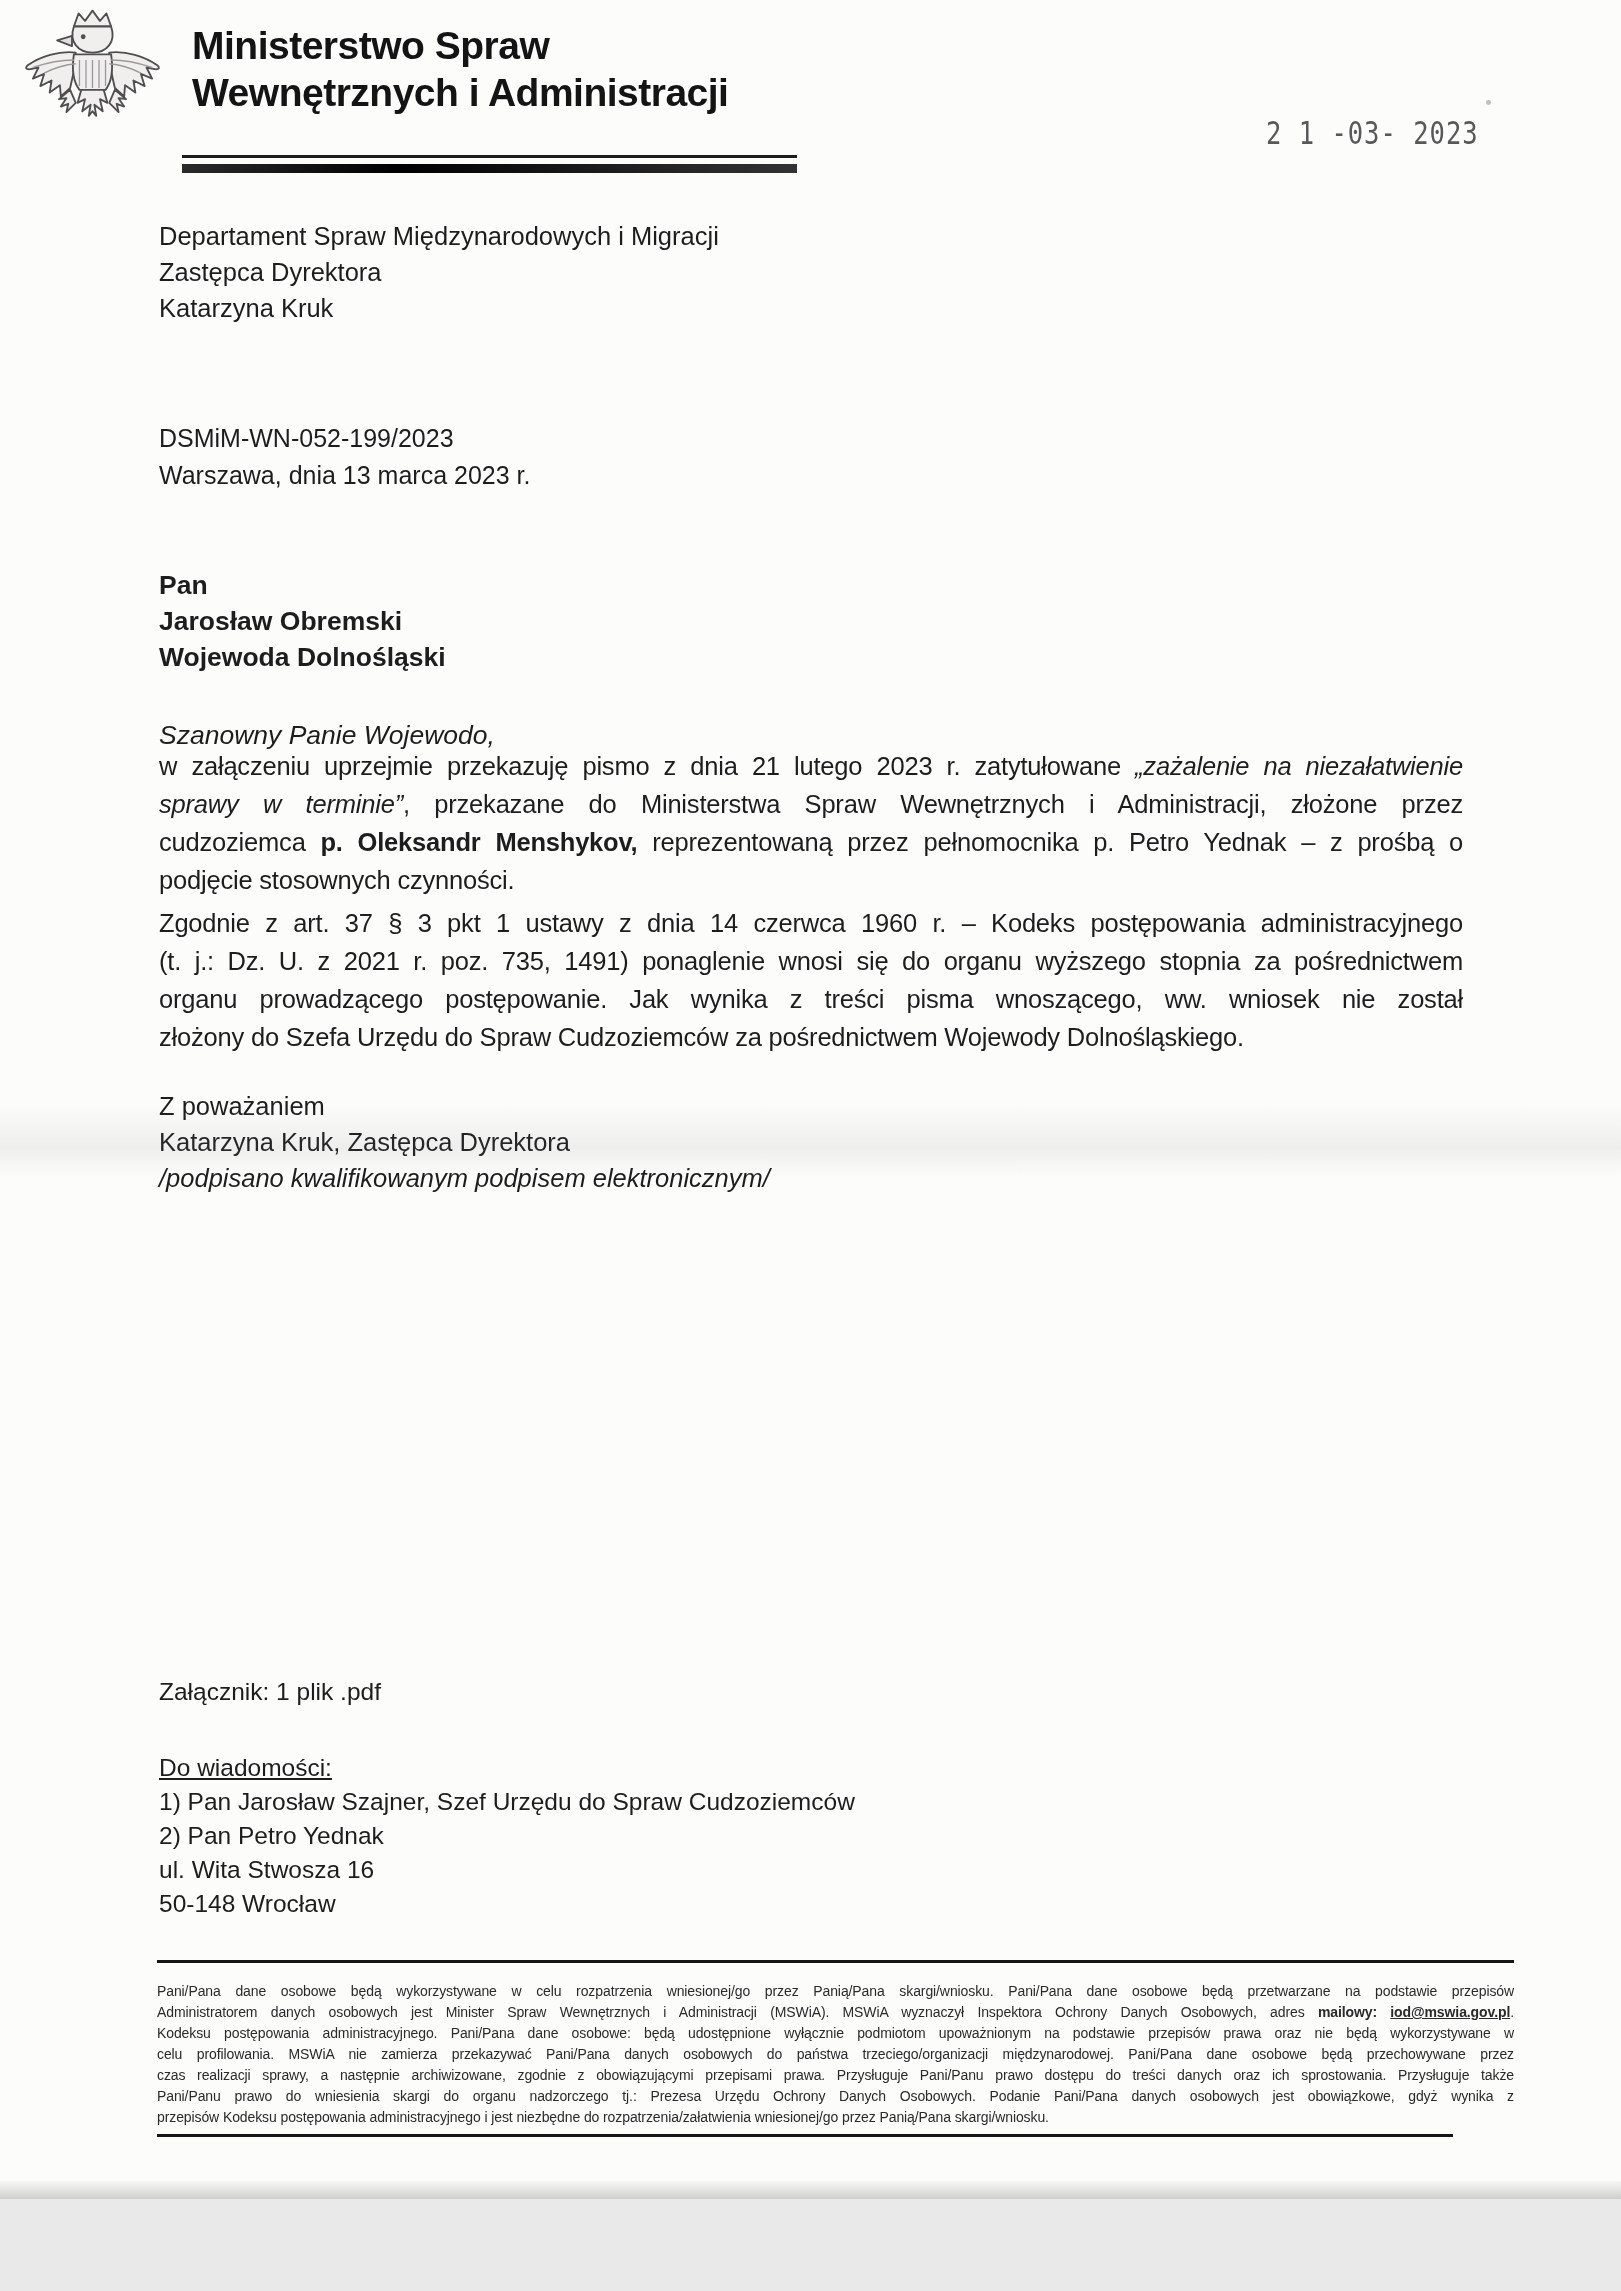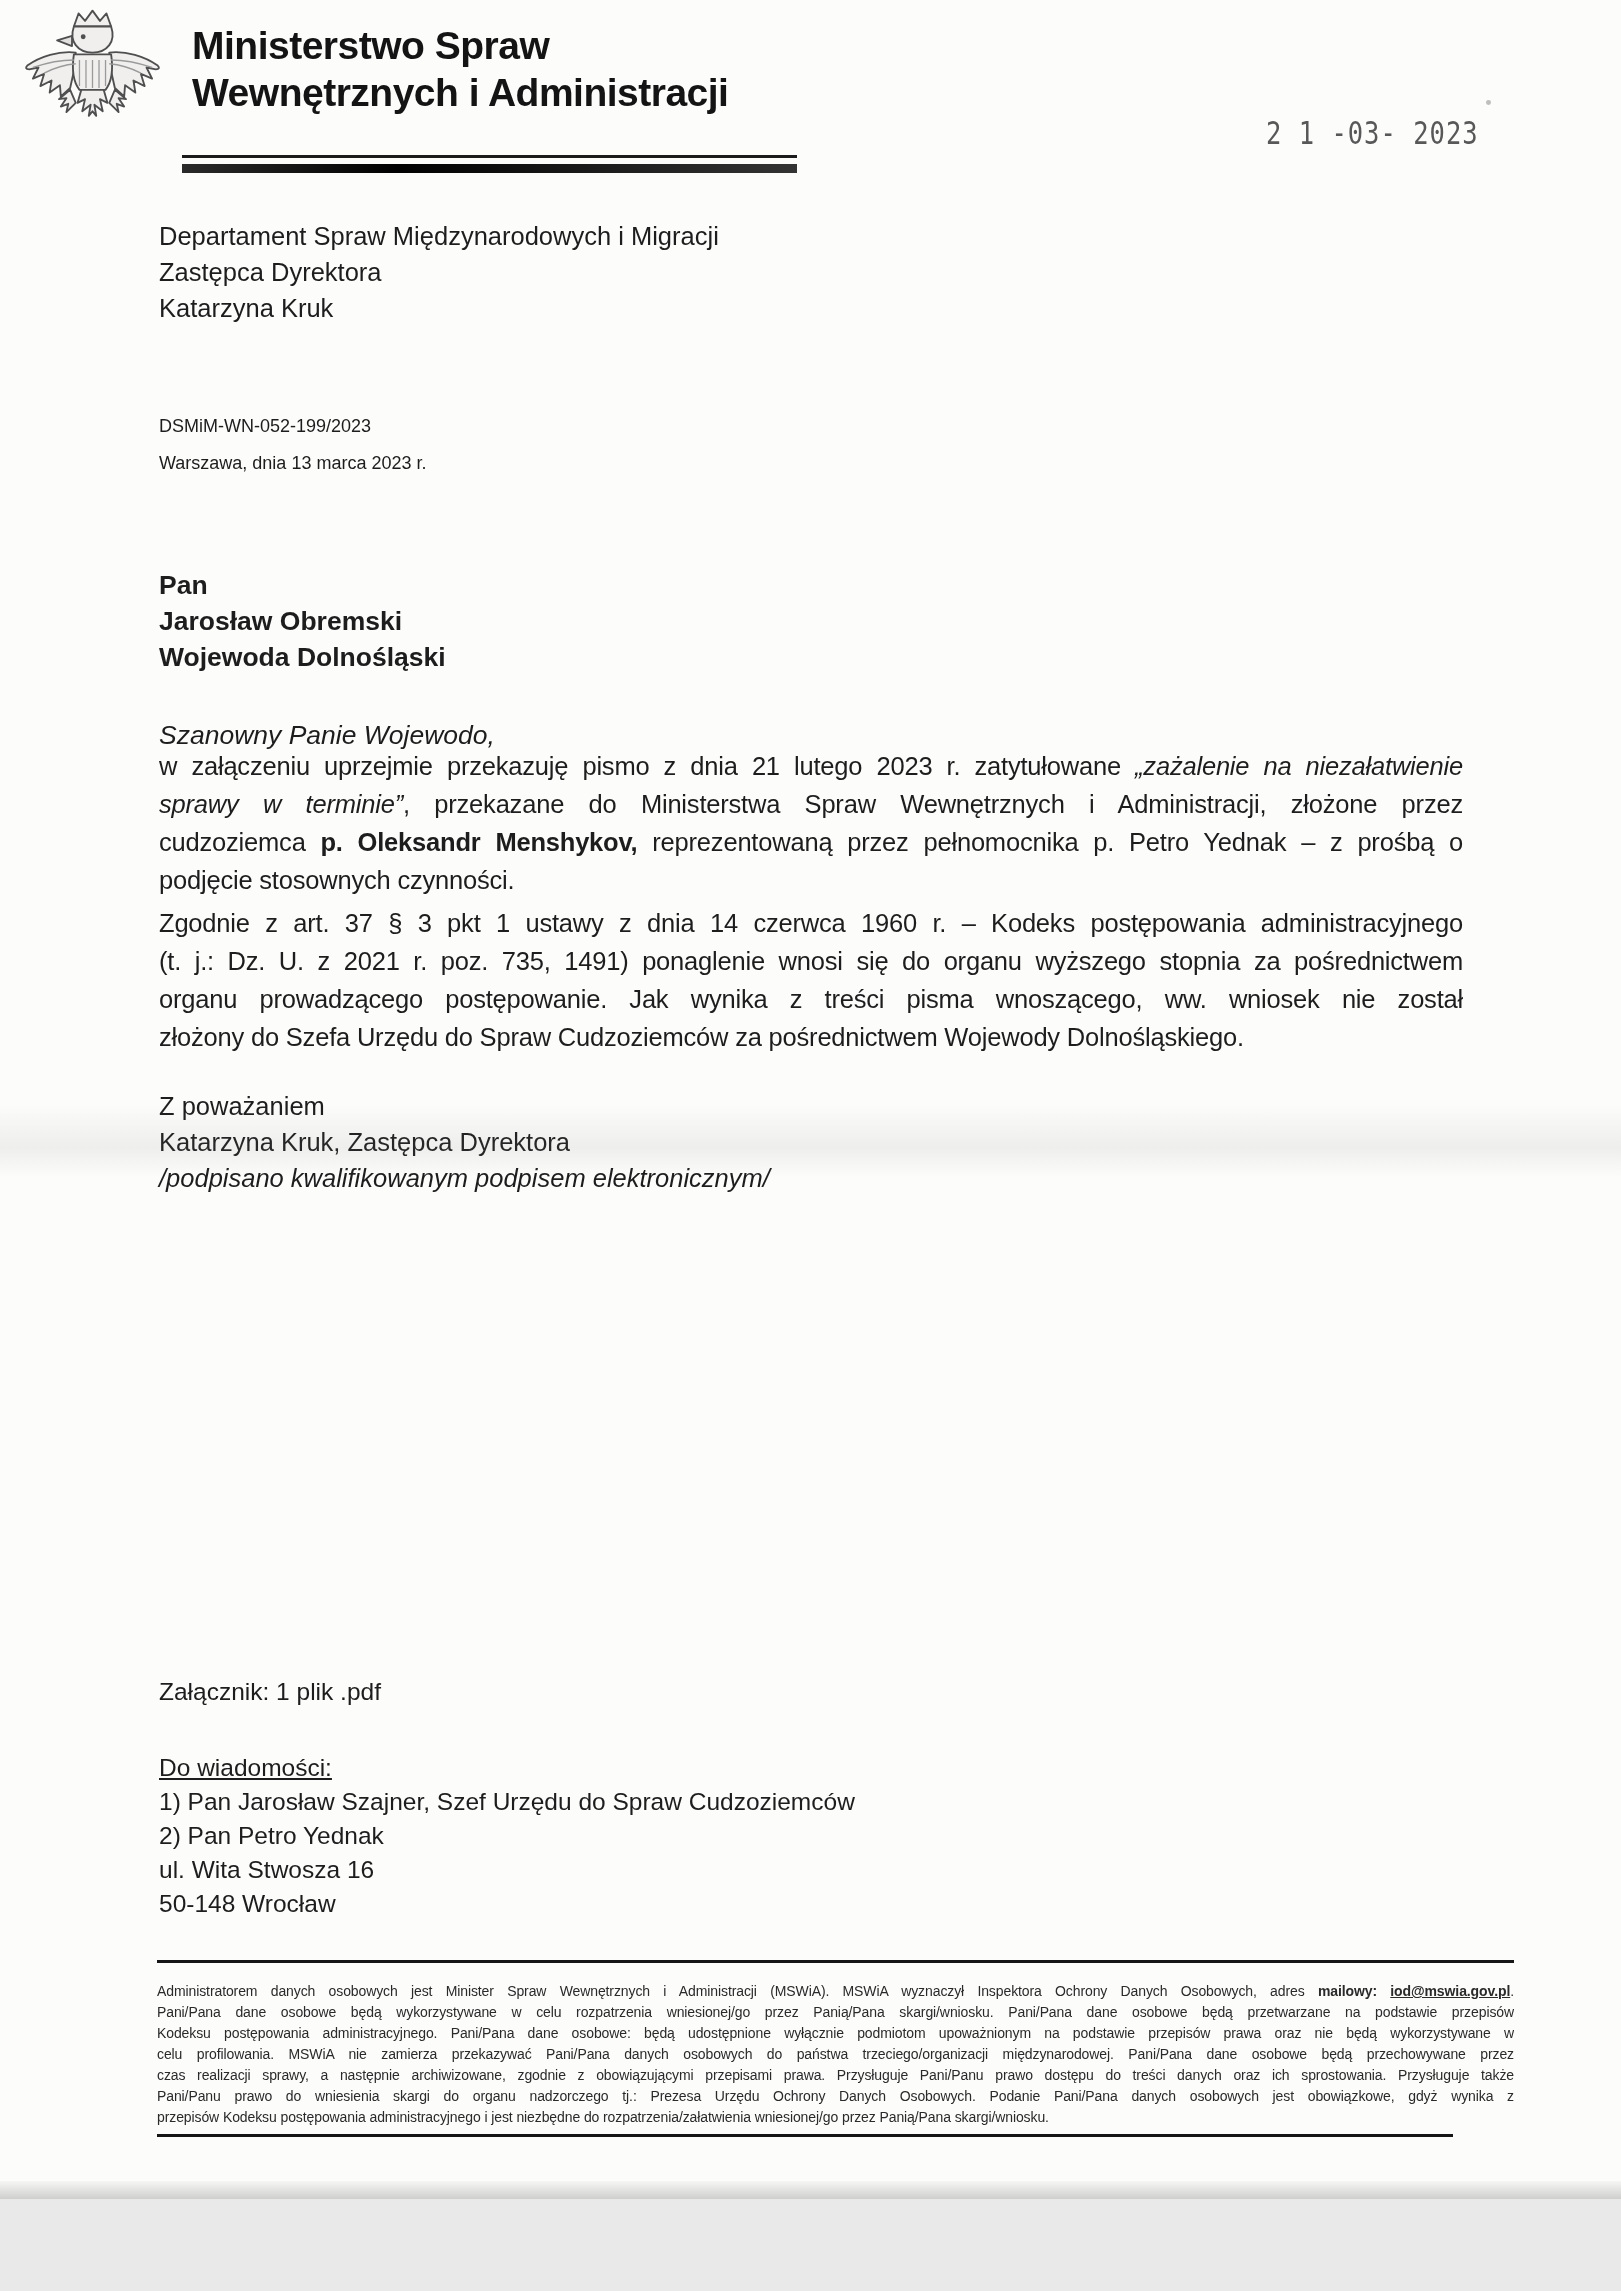--- a/index.html
+++ b/index.html
@@ -19,21 +19,21 @@
   .rule-thin{height:2.9px;background:#1b1b1b;}
   .rule-thick{height:8.8px;margin-top:5.9px;background:linear-gradient(90deg,#2a2a2a,#000 35%,#1d1d1d 70%,#333);}
   .date-stamp{position:absolute;left:1266px;top:114px;
     font-family:"DejaVu Sans Mono",monospace;font-size:25.5px;color:#424242;
     letter-spacing:1px;transform:scaleY(1.25);transform-origin:top left;opacity:.88;}
   .artifact-dot{position:absolute;left:1486px;top:100px;width:4.9px;height:4.9px;border-radius:50%;
     background:#8a8a8a;opacity:.55;}
   
   .block{position:absolute;left:159px;}
   .sender{top:218px;font-size:25.5px;line-height:36px;}
-  .reference{top:408px;font-size:18px;line-height:37px;}
+  .reference{top:420px;font-size:25px;line-height:37px;}
   .addressee{top:567px;font-size:26.5px;line-height:36px;font-weight:700;}
   .greeting{top:696px;font-size:26.5px;font-style:italic;margin-top:24px;}
   .paragraph{width:1304px;font-size:25.5px;line-height:38px;letter-spacing:-0.2px;}
   .para1{top:747px;}
   .para2{top:904px;}
   .jline{text-align:justify;text-align-last:justify;}
   [data-bind-lines] .jline:last-child{text-align-last:left;}
   .seg-italic{font-style:italic;}
   .seg-bold{font-weight:700;}
   .seg-bold-underline{font-weight:700;text-decoration:underline;}
@@ -144,22 +144,22 @@
   <div class="block cc">
     <div class="label" data-bind="cc.label">Do wiadomości:</div>
     <div data-bind="cc.lines.0">1) Pan Jarosław Szajner, Szef Urzędu do Spraw Cudzoziemców</div>
     <div data-bind="cc.lines.1">2) Pan Petro Yednak</div>
     <div data-bind="cc.lines.2">ul. Wita Stwosza 16</div>
     <div data-bind="cc.lines.3">50-148 Wrocław</div>
   </div>
 
   <div class="footer-rule-1"></div>
   <div class="privacy" data-bind-lines="privacy_lines">
+      <div class="jline"><span>Pani/Pana dane osobowe będą wykorzystywane w celu rozpatrzenia wniesionej/go przez Panią/Pana skargi/wniosku. Pani/Pana dane osobowe będą przetwarzane na podstawie przepisów</span></div>
       <div class="jline"><span>Administratorem danych osobowych jest Minister Spraw Wewnętrznych i Administracji (MSWiA). MSWiA wyznaczył Inspektora Ochrony Danych Osobowych, adres </span><span class="seg-bold">mailowy: </span><span class="seg-bold-underline">iod@mswia.gov.pl</span><span>.</span></div>
-      <div class="jline"><span>Pani/Pana dane osobowe będą wykorzystywane w celu rozpatrzenia wniesionej/go przez Panią/Pana skargi/wniosku. Pani/Pana dane osobowe będą przetwarzane na podstawie przepisów</span></div>
       <div class="jline"><span>Kodeksu postępowania administracyjnego. Pani/Pana dane osobowe: będą udostępnione wyłącznie podmiotom upoważnionym na podstawie przepisów prawa oraz nie będą wykorzystywane w</span></div>
       <div class="jline"><span>celu profilowania. MSWiA nie zamierza przekazywać Pani/Pana danych osobowych do państwa trzeciego/organizacji międzynarodowej. Pani/Pana dane osobowe będą przechowywane przez</span></div>
       <div class="jline"><span>czas realizacji sprawy, a następnie archiwizowane, zgodnie z obowiązującymi przepisami prawa. Przysługuje Pani/Panu prawo dostępu do treści danych oraz ich sprostowania. Przysługuje także</span></div>
       <div class="jline"><span>Pani/Panu prawo do wniesienia skargi do organu nadzorczego tj.: Prezesa Urzędu Ochrony Danych Osobowych. Podanie Pani/Pana danych osobowych jest obowiązkowe, gdyż wynika z</span></div>
       <div class="jline"><span>przepisów Kodeksu postępowania administracyjnego i jest niezbędne do rozpatrzenia/załatwienia wniesionej/go przez Panią/Pana skargi/wniosku.</span></div>
     </div>
   <div class="footer-rule-2"></div>
 
 
   <div class="bottom-scan-edge"></div>

